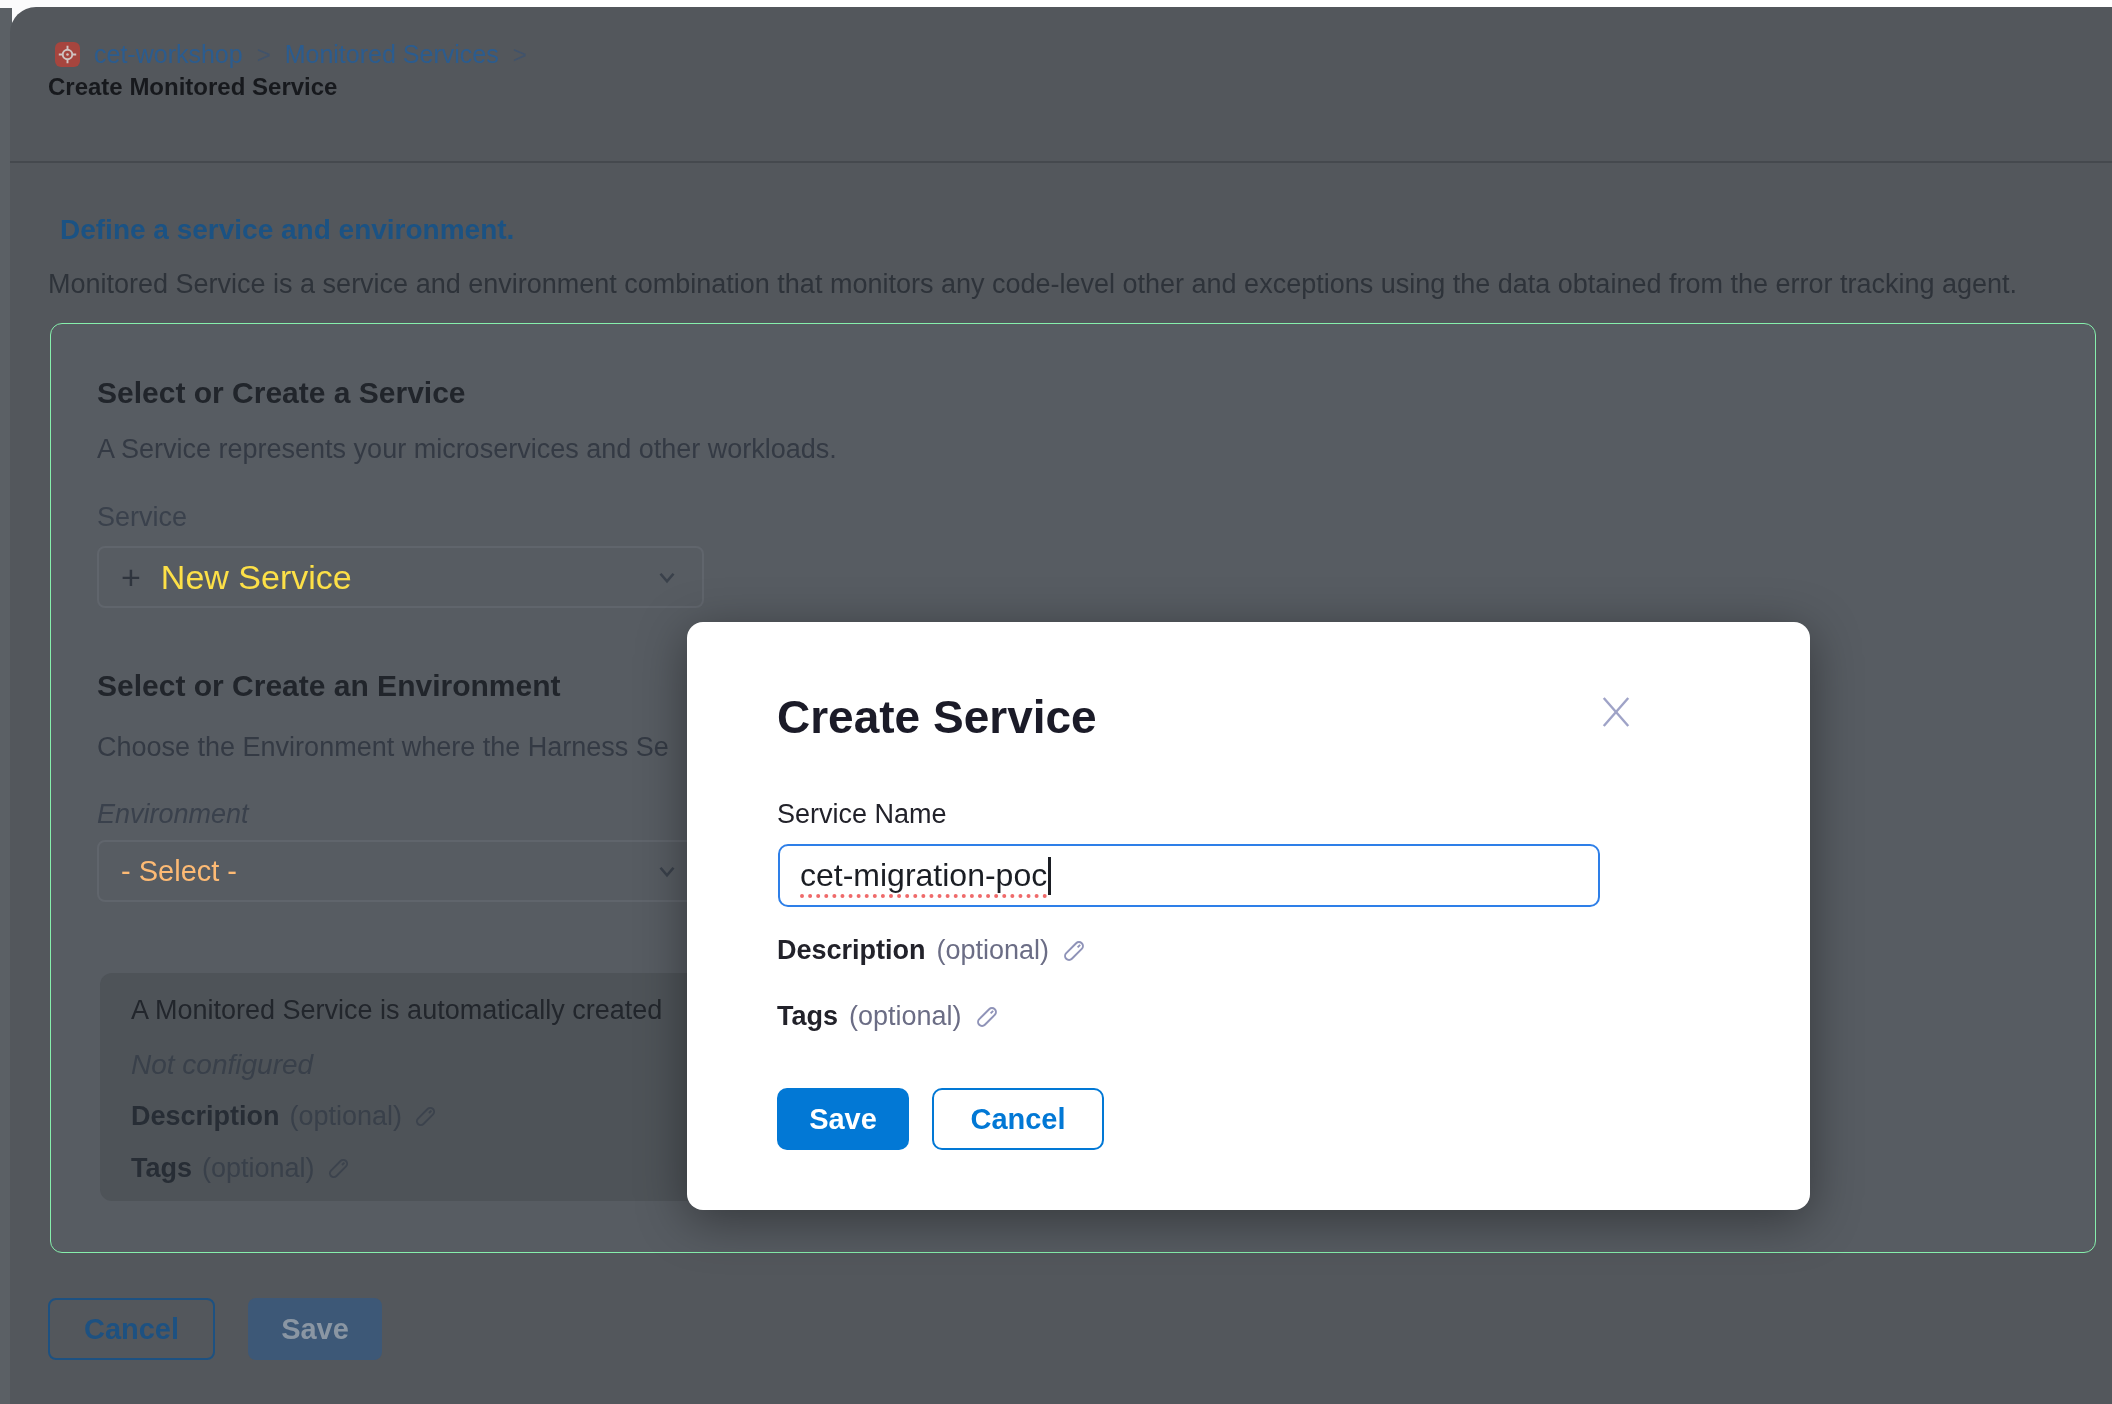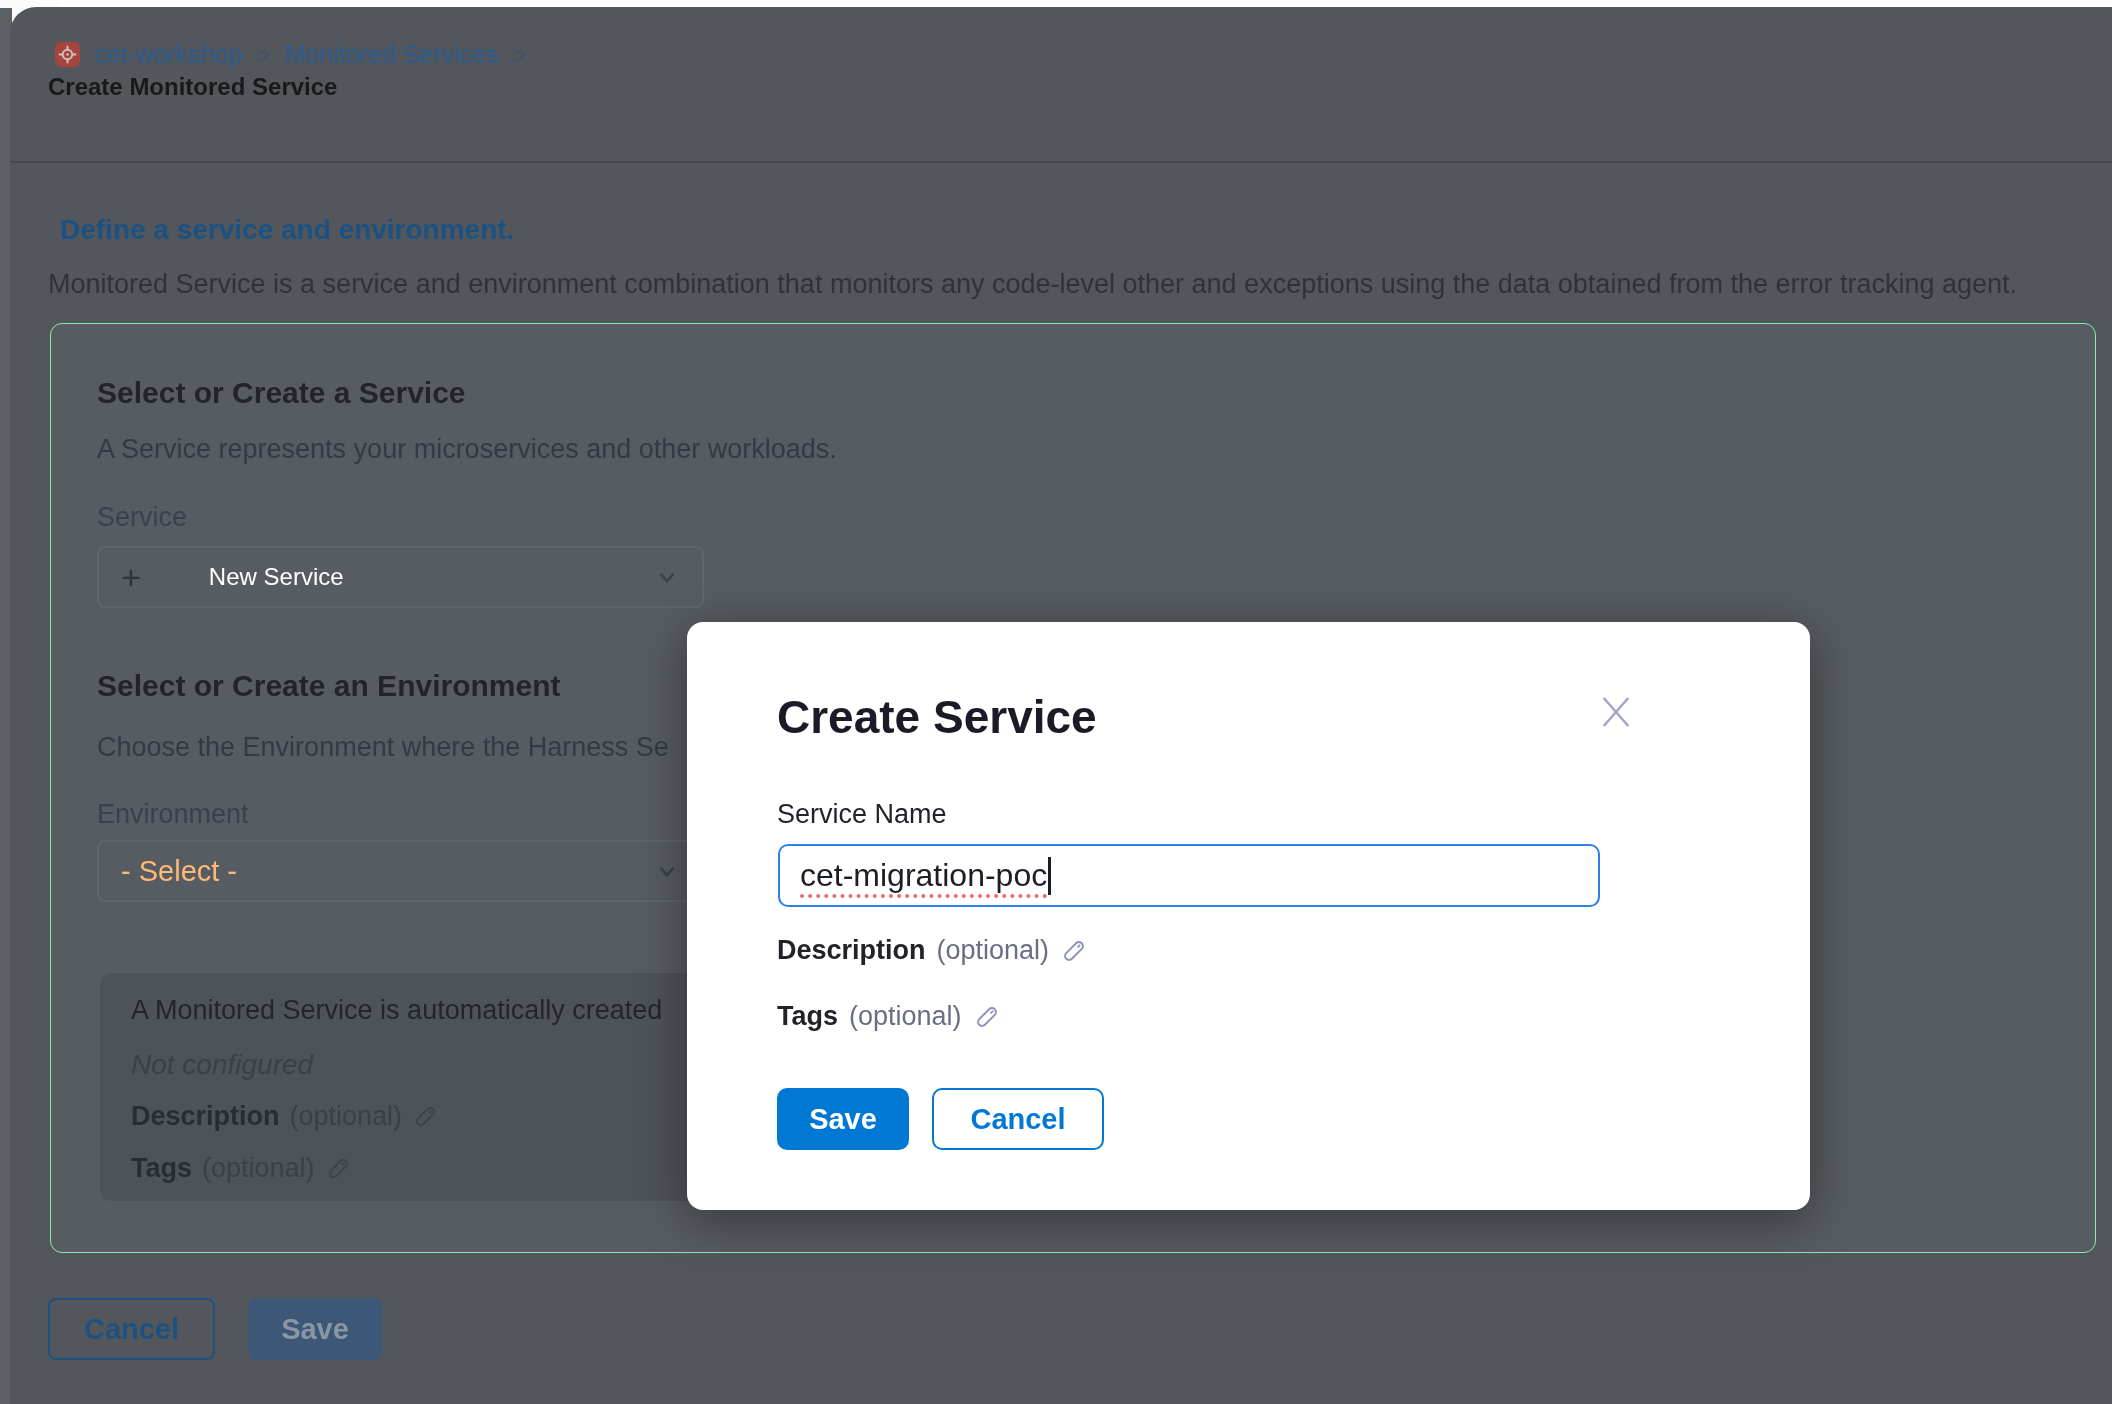--- a/index.html
+++ b/index.html
@@ -34,21 +34,21 @@
           background:#575c62; border:1px solid #86efac; border-radius:12px; }
 
   .sec-heading { position:absolute; left:46px; font-size:30px; font-weight:700; color:#21252b; }
   .sec-sub { position:absolute; left:46px; font-size:27px; color:#343a44; }
   .field-label { position:absolute; left:46px; font-size:27px; color:#3a414c; }
 
   .dropdown { position:absolute; left:46px; width:607px; height:62px; border:2px solid #60656c;
               border-radius:8px; background:#575c62; display:flex; align-items:center;
               padding:0 22px; cursor:pointer; }
   .dd-plus { font-size:34px; color:#2f353e; font-weight:400; margin-right:20px; line-height:1; }
-  .dd-text { font-size:24px; color:#ffffff;margin-left:48px; }
+  .dd-text { font-size:34px; color:#fde047; }
   .dd-placeholder { font-size:29px; color:#fdba74; }
   .dd-chevron { margin-left:auto; display:flex; }
 
   
   .grey-box { position:absolute; left:49px; top:649px; width:960px; height:228px;
               background:#4e5358; border-radius:12px; }
   .gb-line1 { position:absolute; left:31px; top:22px; font-size:27px; color:#22262c; white-space:nowrap; }
   .gb-status { position:absolute; left:31px; top:76px; font-size:28px; font-style:italic; color:#39404a; }
   .gb-row { position:absolute; left:31px; display:flex; align-items:center; gap:10px; }
   .gb-label { font-size:27px; font-weight:700; color:#272d35; }
@@ -131,21 +131,21 @@
         <span class="dd-text">New Service</span>
         <span class="dd-chevron">
           <svg width="26" height="26" viewBox="0 0 24 24">
               <polyline points="6,9 12,16 18,9" fill="none" stroke="#3a414b" stroke-width="2.4"></polyline>
             </svg>
         </span>
       </div>
 
       <div class="sec-heading" style="top:345px;">Select or Create an Environment</div>
       <div class="sec-sub" style="top:408px;">Choose the Environment where the Harness Se</div>
-      <div class="field-label" style="top:475px;">Environment</div>
+      <div class="field-label" style="top:475px;font-style:italic;">Environment</div>
 
       <div class="dropdown" style="top:516px;">
         <span class="dd-placeholder">- Select -</span>
         <span class="dd-chevron">
           <svg width="26" height="26" viewBox="0 0 24 24">
               <polyline points="6,9 12,16 18,9" fill="none" stroke="#3a414b" stroke-width="2.4"></polyline>
             </svg>
         </span>
       </div>
 

